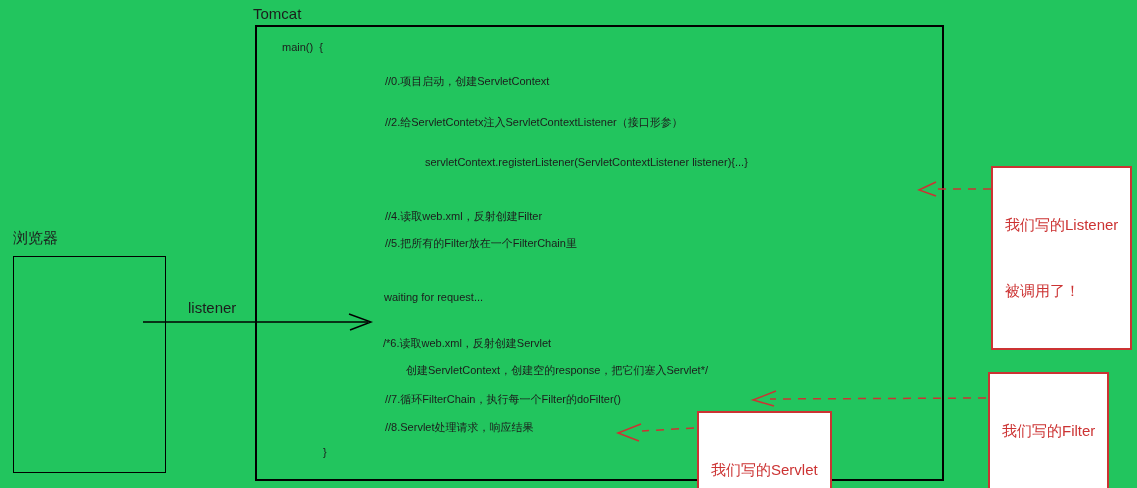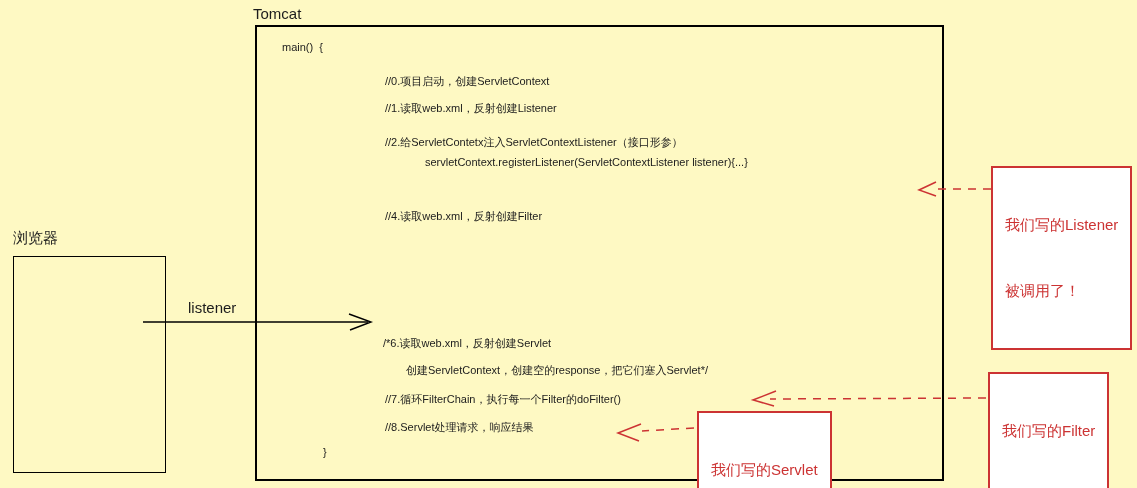--- a/index.html
+++ b/index.html
@@ -1,17 +1,17 @@
 <!DOCTYPE html>
 <html><head>
 <meta charset="utf-8">
 <style>
   html,body{margin:0;padding:0;background:#ffffff;}
   .canvas{
-    position:relative;width:1137px;height:488px;background:#fef9c3;overflow:hidden;
+    position:relative;width:1137px;height:488px;background:#22c55e;overflow:hidden;
     font-family:"Liberation Sans","DejaVu Sans",sans-serif;color:#1c1c1c;
   }
   .label{position:absolute;font-size:15px;line-height:20px;white-space:pre;}
   .box{position:absolute;border:2px solid #000;background:transparent;}
   .box.thin{border-width:1px;}
   .code-line{position:absolute;font-size:11px;line-height:20px;white-space:pre;}
   .note{
     position:absolute;border:2px solid #cc3333;color:#cc3333;
     font-size:15px;line-height:22px;padding:2px 12px;white-space:pre;background:#fff;
   }
@@ -21,24 +21,25 @@
 </head>
 <body>
 
 <div class="canvas">
 
   <div class="label" style="left:253px;top:4px;">Tomcat</div>
   <div class="box" style="left:255px;top:25px;width:685px;height:452px;"></div>
 
   <div class="code-line" style="left:282px;top:37px;">main()  {</div>
   <div class="code-line" style="left:385px;top:71px;">//0.项目启动，创建ServletContext</div>
-  <div class="code-line" style="left:385px;top:98px;">//1.读取web.xml，反射创建Listener</div>
-  <div class="code-line" style="left:385px;top:132px;text-align:center;">//2.给ServletContetx注入ServletContextListener（接口形参）</div>
+  <div class="code-line" style="left:385px;top:112px;text-align:center;">//2.给ServletContetx注入ServletContextListener（接口形参）</div>
   <div class="code-line" style="left:425px;top:152px;">servletContext.registerListener(ServletContextListener listener){...}</div>
   <div class="code-line" style="left:385px;top:206px;">//4.读取web.xml，反射创建Filter</div>
+  <div class="code-line" style="left:385px;top:233px;">//5.把所有的Filter放在一个FilterChain里</div>
+  <div class="code-line" style="left:384px;top:287px;">waiting for request...</div>
   <div class="code-line" style="left:383px;top:333px;">/*6.读取web.xml，反射创建Servlet</div>
   <div class="code-line" style="left:406px;top:360px;">创建ServletContext，创建空的response，把它们塞入Servlet*/</div>
   <div class="code-line" style="left:385px;top:389px;">//7.循环FilterChain，执行每一个Filter的doFilter()</div>
   <div class="code-line" style="left:385px;top:417px;">//8.Servlet处理请求，响应结果</div>
   <div class="code-line" style="left:323px;top:442px;">}</div>
 
   <div class="label" style="left:13px;top:228px;">浏览器</div>
   <div class="box thin" style="left:13px;top:256px;width:151px;height:215px;"></div>
 
   <div class="label" style="left:188px;top:298px;">listener</div>

